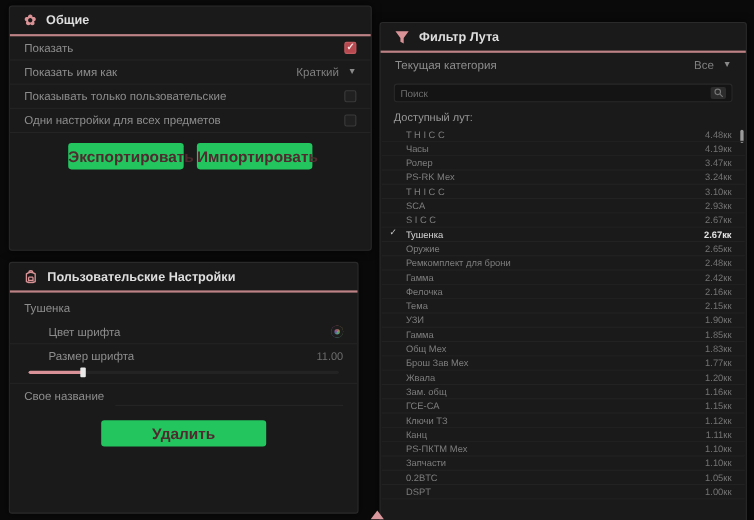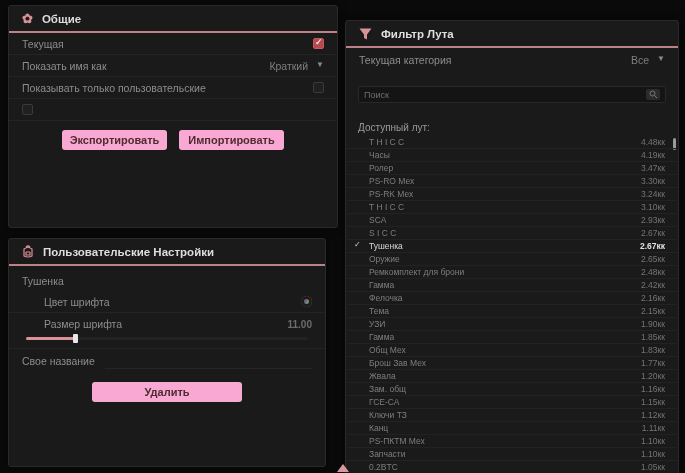--- a/index.html
+++ b/index.html
@@ -17,38 +17,38 @@
   .row { display:flex; justify-content:space-between; align-items:center; height:22px; padding:0 13px; border-bottom:1px solid #242424; font-size:10.5px; color:#8d8d8d; }
   .row.noline { border-bottom:none; }
   .right-group { display:flex; gap:8px; color:#7f7f7f; }
   .chev { font-size:8px; color:#8a8a8a; }
 
   .cb { width:11px; height:11px; border-radius:2px; background:#202020; border:1px solid #3a3a3a; position:relative; cursor:pointer; }
   .cb.checked { background:#b8484f; border-color:#c25a60; }
   .cb.checked::after { content:"✓"; position:absolute; left:1px; top:-2px; color:#f5e3e3; font-size:9px; font-weight:bold; }
 
   .btn-row { display:flex; justify-content:center; gap:12px; margin-top:9px; }
-  .btn { background:#f9a8d4; color:#4f2b2f; border:none; border-radius:3px; font-family:"Liberation Sans",sans-serif; font-size:11px; font-weight:bold; padding:4px 0; width:105px; text-align:center; cursor:pointer; }
+  .btn { background:#22c55e; color:#4f2b2f; border:none; border-radius:3px; font-family:"Liberation Sans",sans-serif; font-size:14px; font-weight:bold; padding:4px 0; width:105px; text-align:center; cursor:pointer; }
 
   .group-label { padding:9px 13px 4px; font-size:10.5px; color:#8d8d8d; }
   .sub { padding-left:35px; }
 
   .color-wheel { width:11px; height:11px; border-radius:50%; background:conic-gradient(#c66a6a,#c6b66a,#7ac66a,#6ac6b6,#6a7ac6,#b66ac6,#c66a6a); opacity:.75; box-shadow:inset 0 0 0 3px #1d1d1d; }
-  .dim-val { font-size:10px; color:#6d6d6d;font-weight:bold; }
+  .dim-val { font-size:10px; color:#6d6d6d; }
 
   .slider-wrap { padding:2px 17px 8px; border-bottom:1px solid #242424; }
   .slider-track { position:relative; width:100%; height:3px; background:#232323; border-radius:2px; }
   .slider-fill { position:absolute; left:0; top:0; height:3px; width:50px; background:#d99398; border-radius:2px; }
   .slider-handle { position:absolute; left:47px; top:-3px; width:5px; height:9px; background:#e8e8e8; border-radius:1px; cursor:pointer; }
 
   .input-row { display:flex; align-items:center; height:24px; padding:0 13px; font-size:10.5px; color:#8d8d8d; }
   .text-input { flex:1; margin-left:10px; height:16px; background:transparent; border:none; border-bottom:1px solid #262626; }
 
   
-  .search-box { margin:14px 12px; height:17px; background:#141414; border:1px solid #282828; border-radius:3px; display:flex; align-items:center; justify-content:space-between; padding:0 5px; }
+  .search-box { margin:4px 12px; height:17px; background:#141414; border:1px solid #282828; border-radius:3px; display:flex; align-items:center; justify-content:space-between; padding:0 5px; }
   .search-box input { background:transparent; border:none; outline:none; color:#9a9a9a; font-size:9px; width:260px; font-family:"Liberation Sans",sans-serif; }
   .search-box input::placeholder { color:#6f6f6f; }
   .search-btn { width:14px; height:11px; background:#2c2c2c; border-radius:2px; display:flex; align-items:center; justify-content:center; cursor:pointer; }
 
   .list-label { padding:5px 12px 3px; font-size:10px; color:#999; }
   #loot-list { position:relative; margin:0 1px; }
   .l-row { display:flex; justify-content:space-between; align-items:center; height:13px; padding:0 12px 0 22px; border-bottom:1px solid #222222; font-size:8.5px; color:#7e7e7e; position:relative; cursor:pointer; }
   .l-row .l-val { color:#747474; }
   .l-row.checked { color:#d8d8d8; }
   .l-row.checked .l-val { color:#e2e2e2; font-weight:bold; }
@@ -63,35 +63,36 @@
 </style>
 </head>
 <body>
 
 <div class="panel" id="panel-general">
   <div class="panel-header">
     <span class="hicon">✿</span>
     <span>Общие</span>
   </div>
   <div class="row">
-    <span>Текущая</span>
+    <span>Показать</span>
     <span class="cb checked"></span>
   </div>
   <div class="row">
     <span>Показать имя как</span>
     <span class="right-group">
       <span>Краткий</span>
       <span class="chev">▼</span>
     </span>
   </div>
   <div class="row">
     <span>Показывать только пользовательские</span>
     <span class="cb"></span>
   </div>
   <div class="row">
+    <span>Одни настройки для всех предметов</span>
     <span class="cb"></span>
   </div>
   <div class="btn-row">
     <button class="btn">Экспортировать</button>
     <button class="btn">Импортировать</button>
   </div>
 </div>
 
 <div class="panel" id="panel-user">
   <div class="panel-header">
@@ -160,24 +161,20 @@
       </div>
       <div class="l-row">
         <span class="l-name">Часы</span>
         <span class="l-val">4.19кк</span>
       </div>
       <div class="l-row">
         <span class="l-name">Ролер</span>
         <span class="l-val">3.47кк</span>
       </div>
       <div class="l-row">
-        <span class="l-name">PS-RO Мех</span>
-        <span class="l-val">3.30кк</span>
-      </div>
-      <div class="l-row">
         <span class="l-name">PS-RK Мех</span>
         <span class="l-val">3.24кк</span>
       </div>
       <div class="l-row">
         <span class="l-name">T H I C C</span>
         <span class="l-val">3.10кк</span>
       </div>
       <div class="l-row">
         <span class="l-name">SCA</span>
         <span class="l-val">2.93кк</span>

